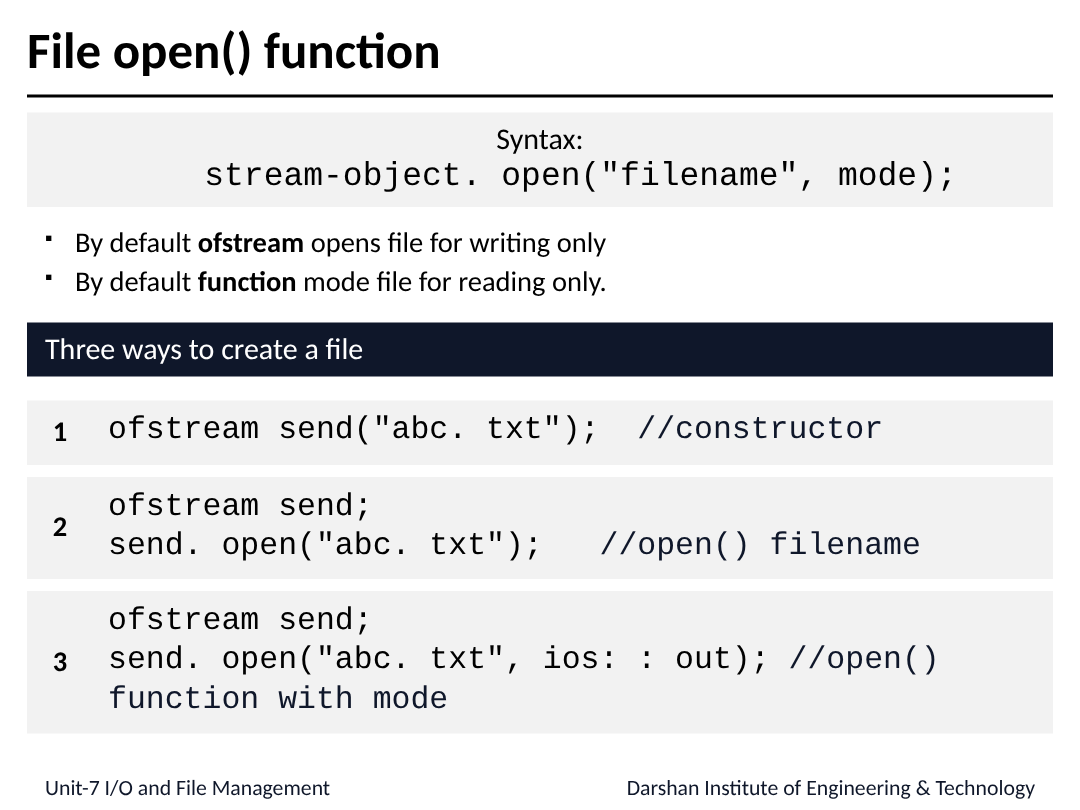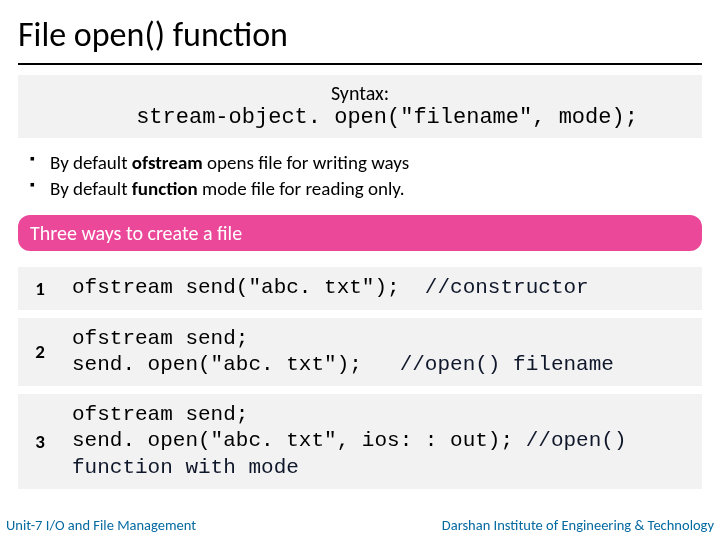--- a/index.html
+++ b/index.html
@@ -7,21 +7,21 @@
     width: 720px;
     height: 540px;
     font-family: Calibri, "Segoe UI", Arial, sans-serif;
     background: #fff;
     color: #000;
     overflow: hidden;
   }
   .slide { width: 720px; height: 540px; padding: 14px 18px 0 18px; position: relative; }
   .title {
     font-size: 34px;
-    font-weight: 400;
+    font-weight: 700;
     padding-bottom: 8px;
     border-bottom: 2px solid #000;
     margin-bottom: 10px;
   }
   .syntax-box {
     background: #f2f2f2;
     padding: 6px 10px 8px 10px;
     margin-bottom: 12px;
     text-align: center;
   }
@@ -41,26 +41,25 @@
   }
   .bullets li::before {
     content: "▪";
     position: absolute;
     left: 0;
     top: 0;
     font-size: 14px;
   }
   .bullets b { font-weight: 700; text-align: center; }
   .subhead-bar {
-    background: #ec4899;
+    background: #0f172a;
     color: #fff;
     font-size: 20px;
     padding: 6px 12px;
     margin-bottom: 8px;
-    border-radius: 12px;
   }
   .tbl { width: 100%; border-collapse: separate; border-spacing: 0 8px; }
   .tbl td { background: #f2f2f2; vertical-align: middle; }
   .tbl td.num {
     width: 44px;
     text-align: center;
     font-size: 19px;
     font-weight: 700;
     font-family: Calibri, Arial, sans-serif;
   }
@@ -70,40 +69,40 @@
     padding: 8px 10px;
     line-height: 1.25;
     white-space: pre-wrap;
   }
   .comment { color: #0f172a; }
   .footer {
     position: absolute;
     left: 0; right: 0; bottom: 6px;
     display: flex;
     justify-content: space-between;
-    padding: 0 6px;
+    padding: 0 30px;
     font-size: 14.5px;
-    color: #0369a1;
+    color: #0f172a;
   }
 </style>
 </head>
 <body>
 
 <div class="slide">
 
   <h1 class="title">File open() function</h1>
 
   <div class="syntax-box">
     <div class="syntax-label">Syntax:</div>
     <div class="syntax-code">stream-object. open("filename", mode);</div>
   </div>
 
   <ul class="bullets">
     <li>
-      <span>By default </span><b>ofstream</b><span> opens file for writing ways</span>
+      <span>By default </span><b>ofstream</b><span> opens file for writing only</span>
     </li>
     <li>
       <span>By default  </span><b>function</b><span> mode file for reading only.</span>
     </li>
   </ul>
 
   <div class="subhead-bar">Three ways to create a file</div>
 
   <table class="tbl">
     <tbody>

